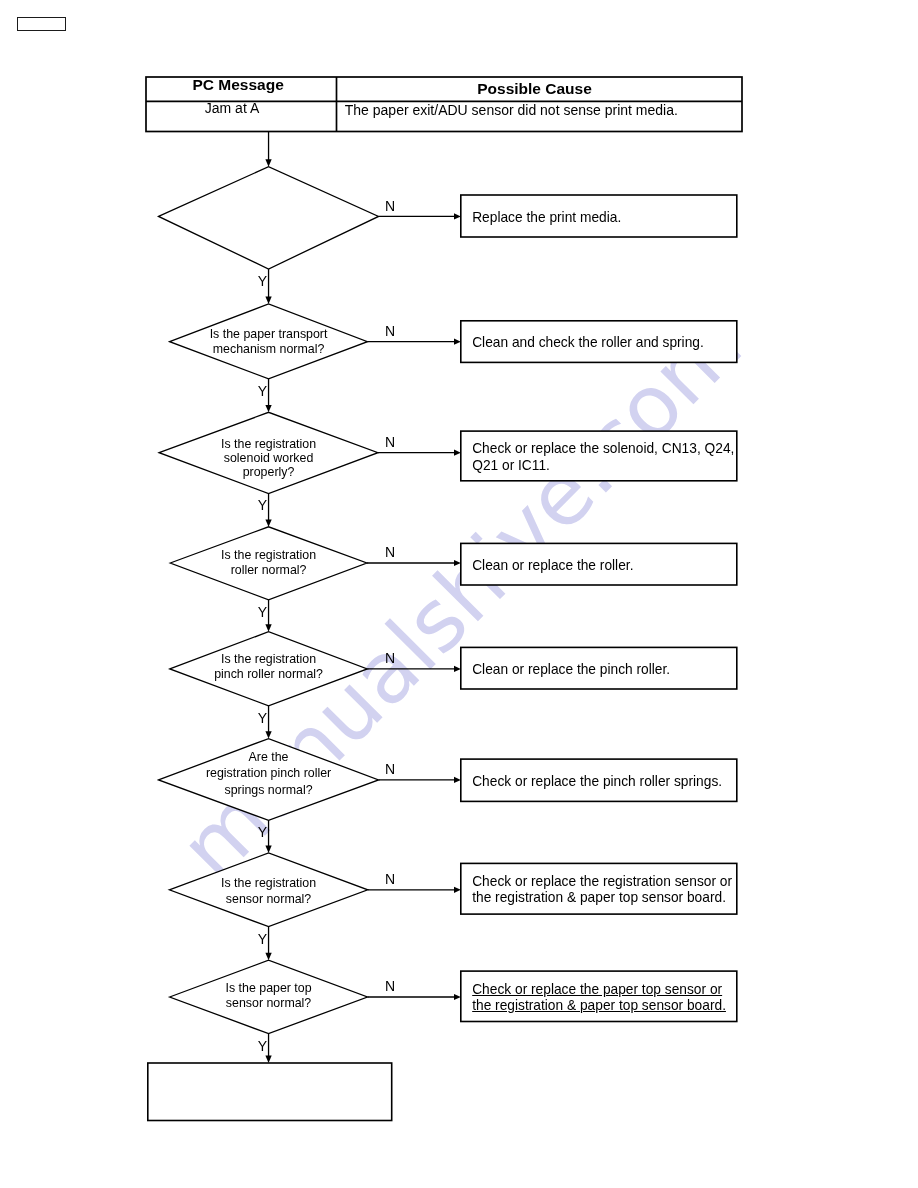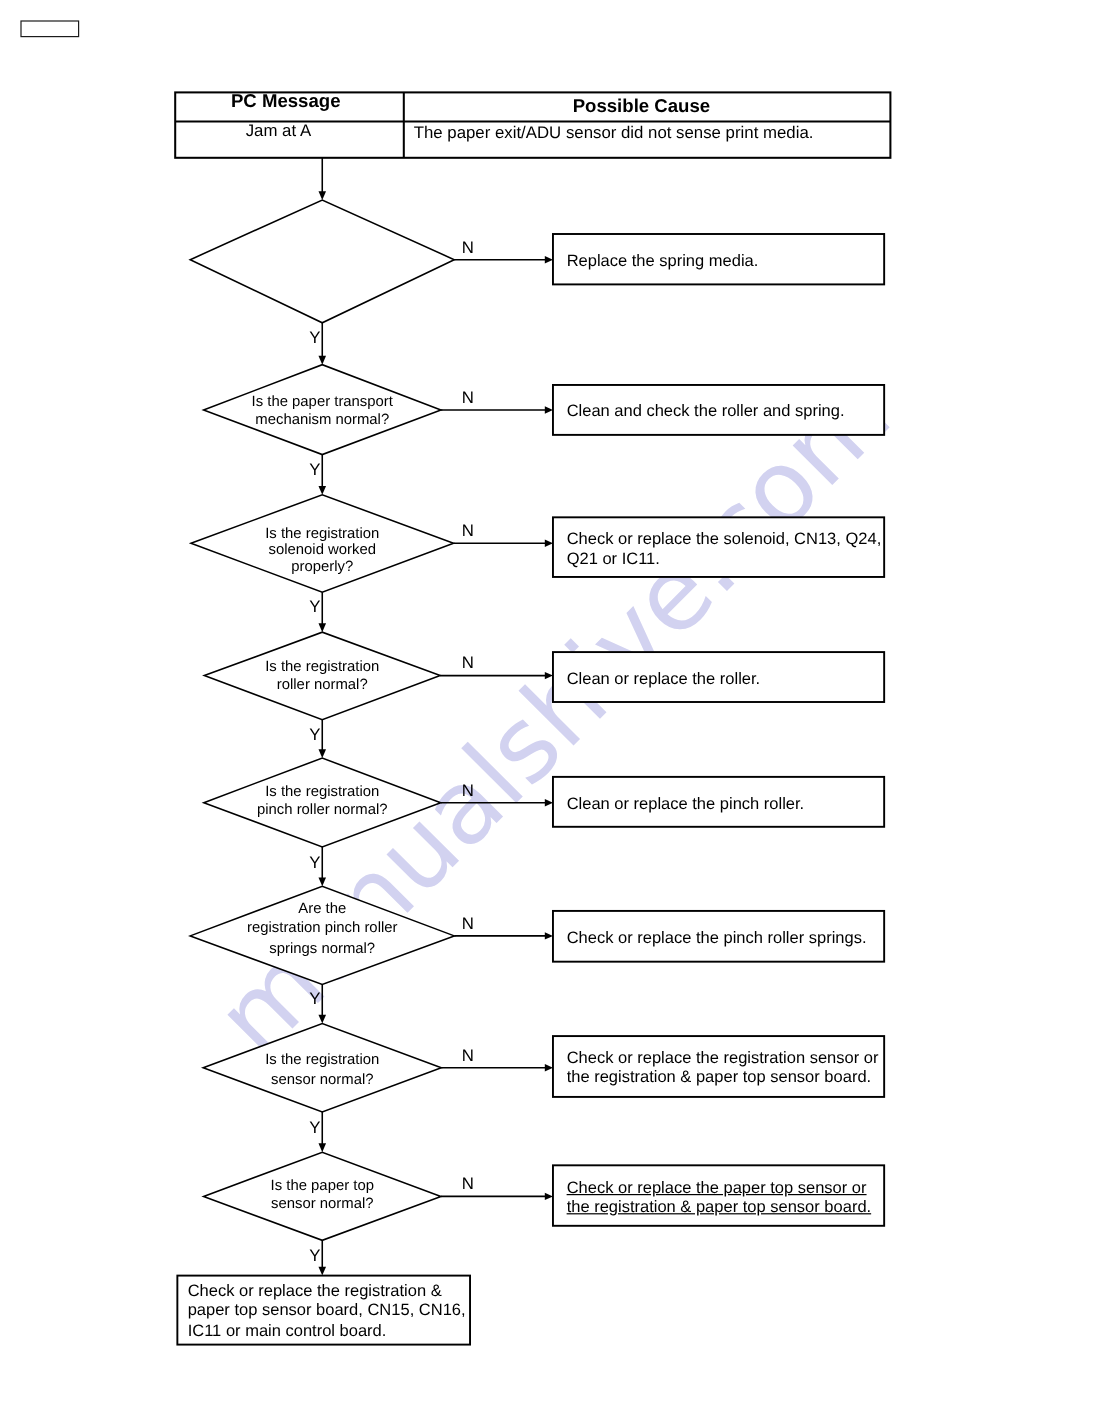--- a/index.html
+++ b/index.html
@@ -79,21 +79,21 @@
       <polygon points="454,993.9 454,1000.1 460.8,997" fill="#000" stroke="none" stroke-width="0"></polygon>
       <line x1="268.55" y1="1033.6" x2="268.55" y2="1056.6" stroke="#000" stroke-width="1.3"></line>
       <polygon points="265.40000000000003,1055.6 271.7,1055.6 268.55,1063" fill="#000" stroke="none" stroke-width="0"></polygon>
       <rect x="147.8" y="1063" width="243.9" height="57.5" fill="#fff" stroke="#000" stroke-width="1.6"></rect>
     </svg>
   <div id="text-layer">
       <div class="tbl-cell th-cell" style="left: 238.1px; top: 77px; height: 15px;">PC Message</div>
       <div class="tbl-cell th-cell" style="left: 524px; top: 77px; height: 24.3px; padding-left: 21px;">Possible Cause</div>
       <div class="tbl-cell td-cell" style="left: 232px; top: 101.3px; height: 14px;">Jam at A</div>
       <div class="tbl-cell td-cell" style="left: 511.3px; top: 101.3px; height: 17px;">The paper exit/ADU sensor did not sense print media.</div>
-      <div class="boxtext" style="left: 472.2px; top: 209.5px; line-height: 16.4px;">Replace the spring media.</div>
+      <div class="boxtext" style="left: 472.2px; top: 209.5px; line-height: 16.4px;">Replace the print media.</div>
       <div class="lbl" style="left: 384.9px; top: 198.7px;">N</div>
       <div class="lbl lbl-y" style="left: 267.05px; top: 273.9px;">Y</div>
       <div class="dtext" style="left: 268.55px; top: 327.25px; line-height: 14.7px;">Is the paper transport
 mechanism normal?</div>
       <div class="boxtext" style="left: 472.2px; top: 335.1px; line-height: 16.4px;">Clean and check the roller and spring.</div>
       <div class="lbl" style="left: 384.9px; top: 324px;">N</div>
       <div class="lbl lbl-y" style="left: 267.05px; top: 383.7px;">Y</div>
       <div class="dtext" style="left: 268.55px; top: 437px; line-height: 14.2px;">Is the registration
 solenoid worked
 properly?</div>
@@ -122,17 +122,14 @@
       <div class="boxtext" style="left: 472.2px; top: 874.05px; line-height: 16.4px;">Check or replace the registration sensor or
 the registration &amp; paper top sensor board.</div>
       <div class="lbl" style="left: 384.9px; top: 872.1px;">N</div>
       <div class="lbl lbl-y" style="left: 267.05px; top: 931.5px;">Y</div>
       <div class="dtext" style="left: 268.55px; top: 981px; line-height: 15.4px;">Is the paper top
 sensor normal?</div>
       <div class="boxtext" style="left: 472.2px; top: 981.6px; line-height: 16.4px; text-decoration: underline;">Check or replace the paper top sensor or
 the registration &amp; paper top sensor board.</div>
       <div class="lbl" style="left: 384.9px; top: 979.3px;">N</div>
       <div class="lbl lbl-y" style="left: 267.05px; top: 1038.5px;">Y</div>
-      <div class="boxtext" style="left: 156.4px; top: 1067.7px; line-height: 16.75px;">Check or replace the registration &amp;
-paper top sensor board, CN15, CN16,
-IC11 or main control board.</div>
     </div>
 </div>
 
 </body></html>

